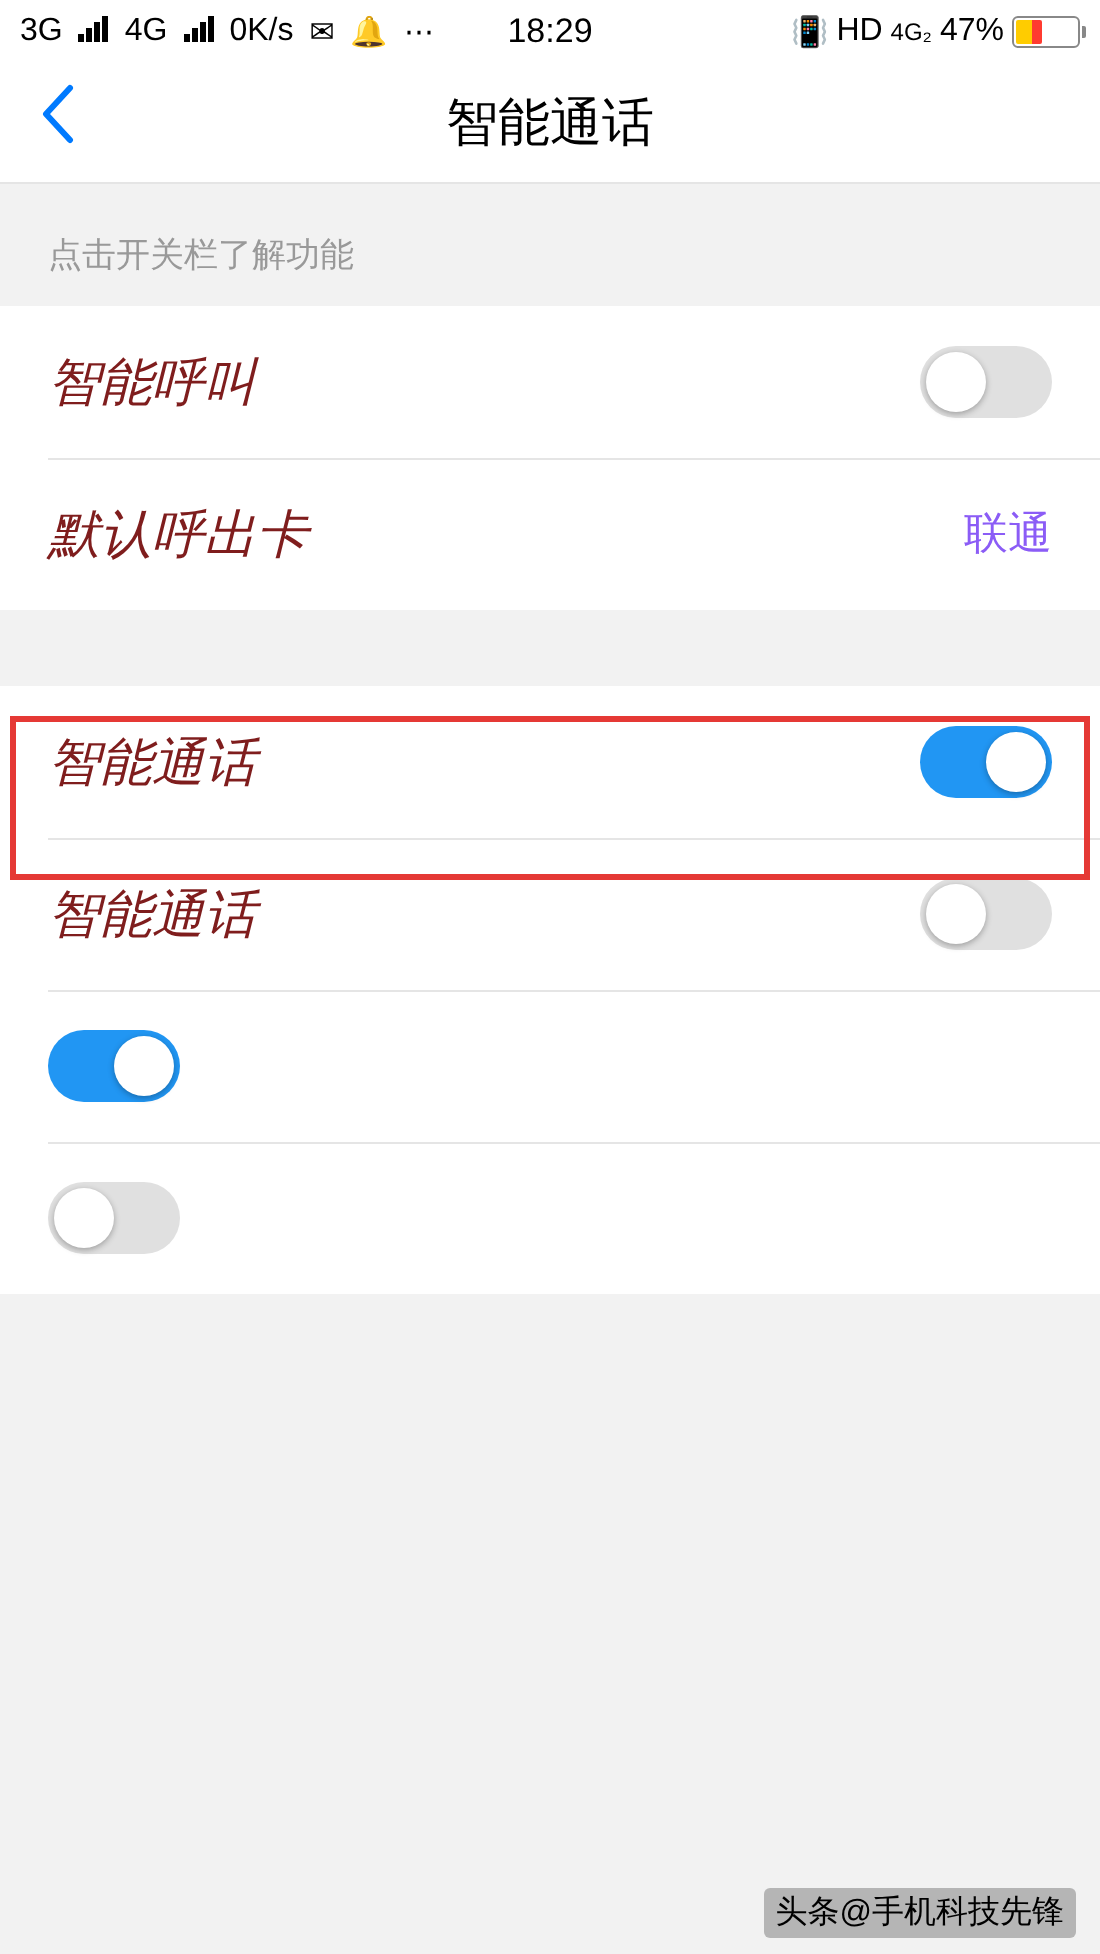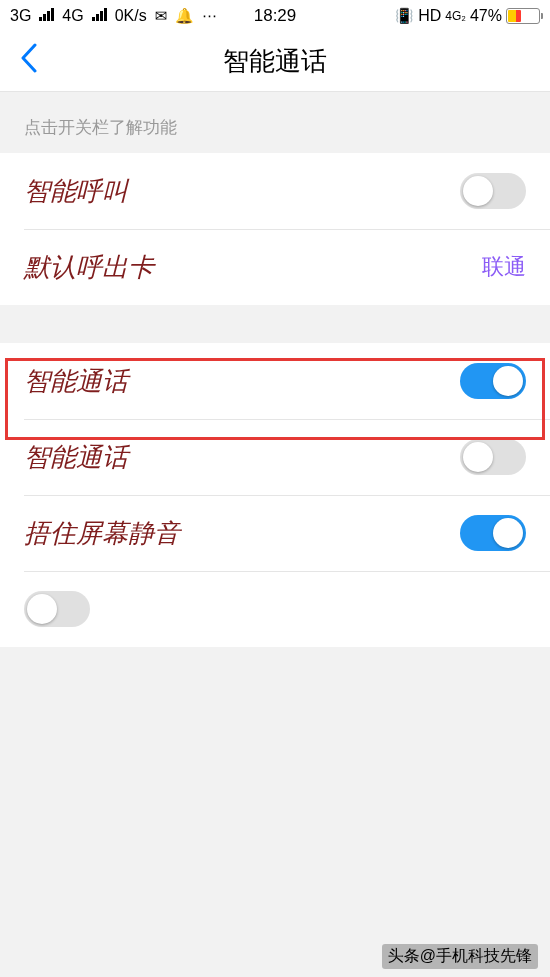--- a/index.html
+++ b/index.html
@@ -229,21 +229,20 @@
 
 <div class="settings-row">
   <span class="row-label">智能通话</span>
   <div class="toggle on"></div>
 </div>
 <div class="settings-row">
   <span class="row-label">智能通话</span>
   <div class="toggle"></div>
 </div>
 <div class="settings-row">
-  <span class="row-label">捂住屏幕静音</span>
   <div class="toggle on"></div>
 </div>
 <div class="settings-row">
   <div class="toggle"></div>
 </div>
 
 <div class="highlight-box"></div>
 
 <div class="watermark">头条@手机科技先锋</div>
 

